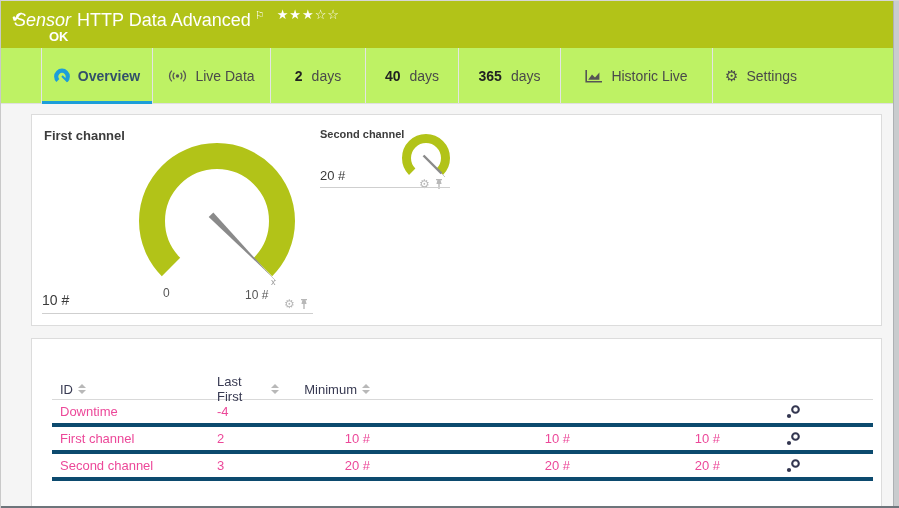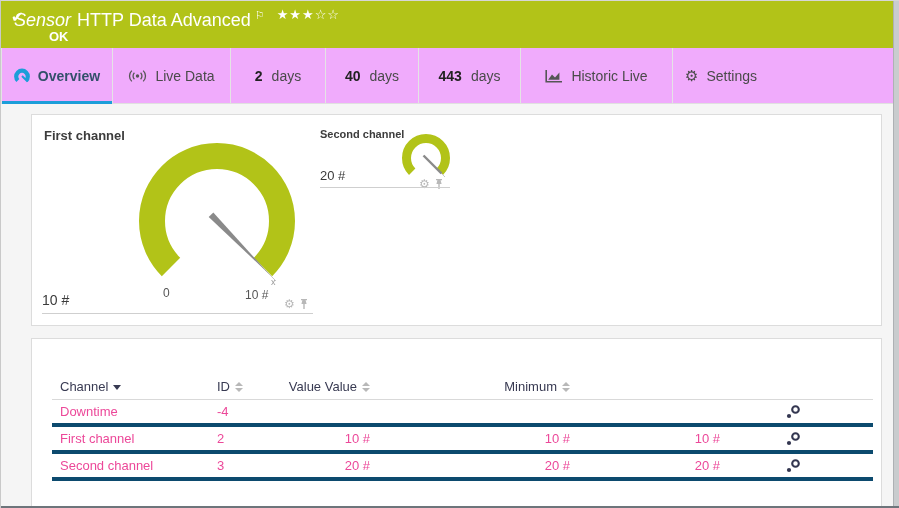--- a/index.html
+++ b/index.html
@@ -14,22 +14,22 @@
   
   .hdr{ position:absolute; left:0; top:0; right:6px; height:47px; background:#b2c318; color:#fff; }
   .hdr .check{ position:absolute; left:10px; top:7px; font-size:15px; font-weight:bold; }
   .hdr .titleline{ position:absolute; left:13px; top:6px; font-size:18px; white-space:nowrap; }
   .hdr .type{ font-style:italic; margin-right:6px; }
   .hdr .flag{ font-size:11px; vertical-align:super; margin-left:4px; }
   .hdr .stars{ font-size:13px; letter-spacing:1px; vertical-align:super; margin-left:12px; }
   .hdr .ok{ position:absolute; left:48px; top:28px; font-size:13px; font-weight:bold; }
 
   
-  .tabs{ position:absolute; left:0; top:47px; right:6px; height:56px; background:#f0abfc;
-         border-bottom:1px solid #e0e0e0; display:flex; }
+  .tabs{ position:absolute; left:0; top:47px; right:6px; height:56px; background:#bef264;
+         border-bottom:1px solid #e0e0e0; display:flex; padding-left:40px; }
   .tab{ display:flex; align-items:center; justify-content:center; gap:8px; position:relative;
         border-right:1px solid #e4e4e4; color:#4a4a4a; font-size:14px; cursor:pointer; }
   .tab:first-child{ border-left:1px solid #e4e4e4; }
   .tab.active{ color:#33506a; }
   .tab.active::after{ content:""; position:absolute; left:0; right:0; bottom:-1px; height:3px; background:#1c9ed9; }
   .tab .num{ font-weight:bold; color:#222; margin-right:1px; }
   .tab .glyph{ font-size:15px; color:#4a4a4a; line-height:1; }
 
   
   .panel{ position:absolute; background:#fff; border:1px solid #dcdcdc; }
@@ -95,21 +95,21 @@
     </div>
     <div class="tab" style="width:95px">
       <span class="num">2</span>
       <span>days</span>
     </div>
     <div class="tab" style="width:93px">
       <span class="num">40</span>
       <span>days</span>
     </div>
     <div class="tab" style="width:102px">
-      <span class="num">443</span>
+      <span class="num">365</span>
       <span>days</span>
     </div>
     <div class="tab" style="width:152px">
       <svg width="18" height="14" viewBox="0 0 18 14">
         <path d="M1.2 1 V12.8 H17" fill="none" stroke="#555" stroke-width="1.6"></path>
         <path d="M3.2 10.8 L7 5.6 L10 8.6 L14.4 3.4 V10.8 Z" fill="#555"></path>
       </svg>
       <span>Historic Live</span>
     </div>
     <div class="tab" style="width:96px;border-right:none">
@@ -156,32 +156,28 @@
       </svg>
     </div>
     <div class="g-underline" style="left:288px;top:72px;width:130px"></div>
   </div>
 
   <div class="panel" id="tablePanel">
     <div class="tbl">
 
       <div class="trow thead">
         <div class="hcell">
-          <span>Channel</span>
-          <span class="sorted-dn"></span>
-        </div>
-        <div class="hcell">
           <span>ID</span>
           <span class="sort">
               <i class="up"></i>
               <i class="dn"></i>
             </span>
         </div>
         <div class="hcell right">
-          <span>Value Value</span>
+          <span>Last First</span>
           <span class="sort">
               <i class="up"></i>
               <i class="dn"></i>
             </span>
         </div>
         <div class="hcell right">
           <span>Minimum</span>
           <span class="sort">
               <i class="up"></i>
               <i class="dn"></i>

